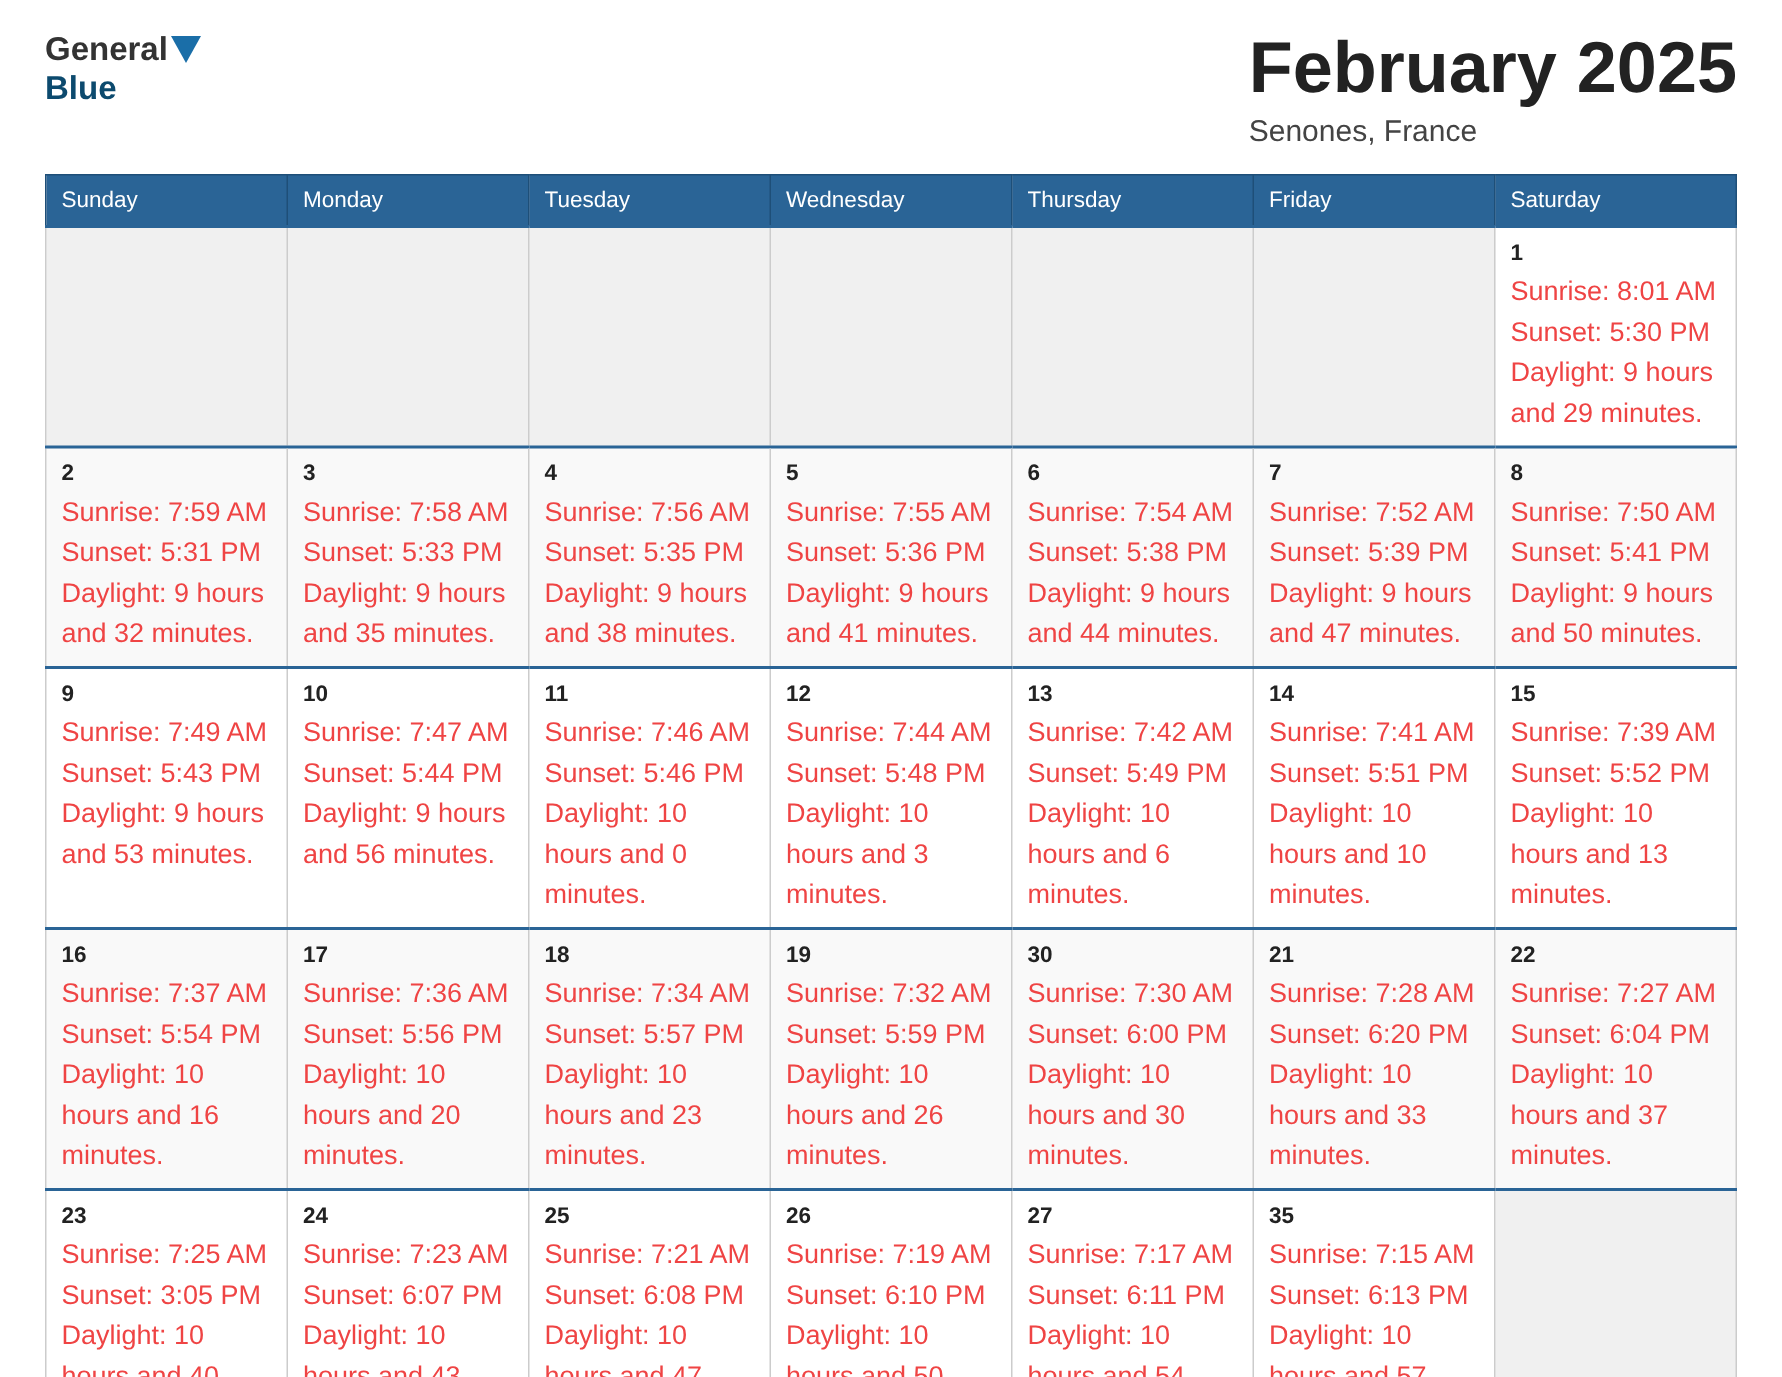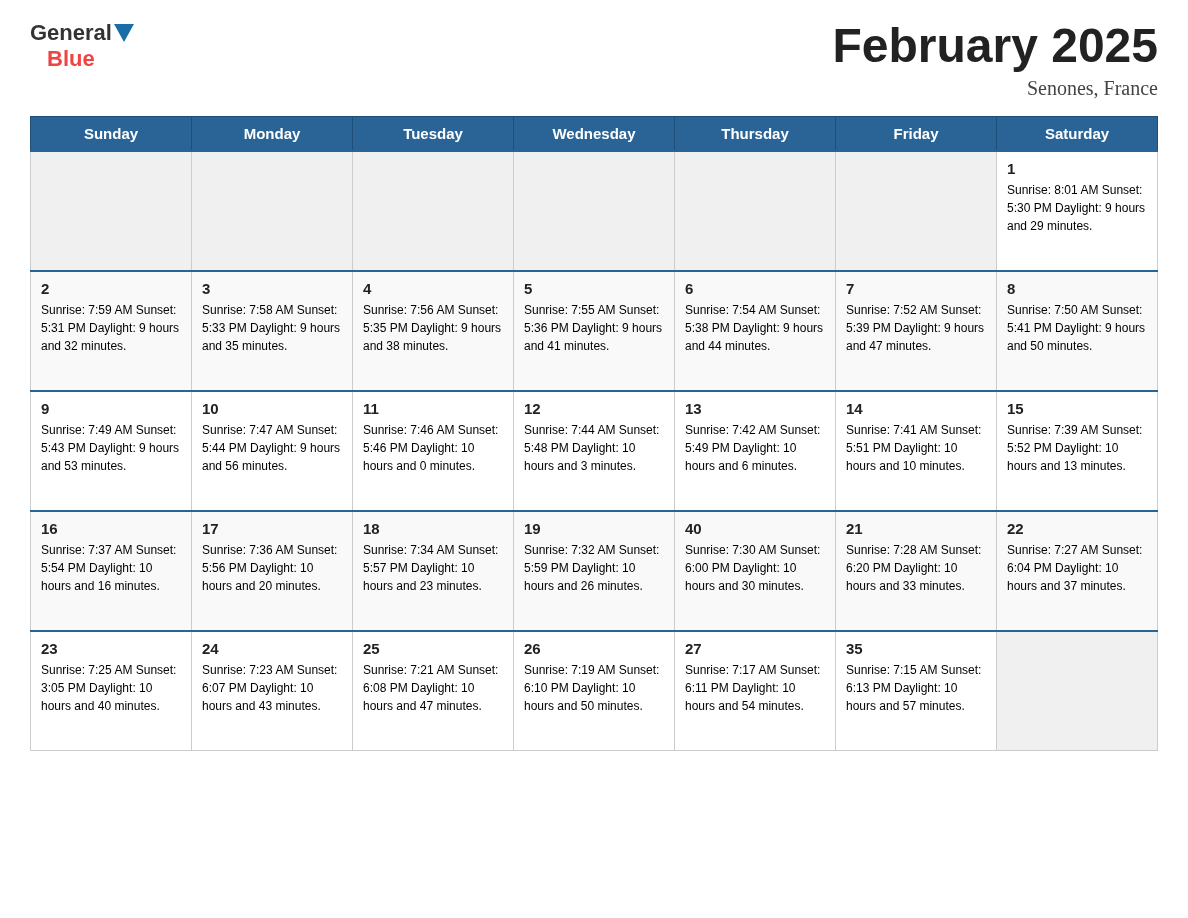--- a/index.html
+++ b/index.html
@@ -34,53 +34,50 @@
       display: inline-block;
       width: 0;
       height: 0;
       border-left: 10px solid transparent;
       border-right: 10px solid transparent;
       border-top: 18px solid #1a6ea8;
       margin: 0 2px;
       vertical-align: middle;
     }
     .logo-blue {
-      color: #ef4444;
+      color: #0c4a6e;
       font-size: 22px;
       font-weight: bold;
-      margin-left: 17px;
     }
     .title-block {
-      text-align: right;
       margin-left: 26px;
     }
     .page-title {
       font-size: 48px;
       font-weight: bold;
       color: #222;
       line-height: 1.1;
     }
     .subtitle {
       font-size: 20px;
       color: #444;
       margin-top: 4px;
-      font-family: Liberation Serif, serif;
     }
     table {
       width: 100%;
       border-collapse: collapse;
       table-layout: fixed;
     }
     thead tr th {
       background-color: #2a6496;
       color: #fff;
-      text-align: center;
+      text-align: left;
       padding: 8px 10px;
       font-size: 15px;
-      font-weight: bold;
+      font-weight: normal;
       border: 1px solid #1e4f78;
     }
     tbody tr td {
       vertical-align: top;
       padding: 8px 10px;
       border: 1px solid #ccc;
       font-size: 13px;
       color: #333;
       min-height: 100px;
       height: 120px;
@@ -91,22 +88,22 @@
     tbody tr:nth-child(odd) td {
       background: #fff;
     }
     .day-number {
       font-size: 15px;
       font-weight: bold;
       color: #222;
       margin-bottom: 4px;
     }
     .day-info {
-      font-size: 12px;
-      color: #000000;
+      font-size: 18px;
+      color: #ef4444;
       line-height: 1.5;
     }
     .empty-cell {
       background: #f0f0f0 !important;
     }
     .week-row td {
       border-top: 2px solid #2a6496;
     }
   </style>
 </head>
@@ -262,21 +259,21 @@
 Sunset: 5:57 PM
 Daylight: 10 hours and 23 minutes.</div>
         </td>
         <td>
           <div class="day-number">19</div>
           <div class="day-info">Sunrise: 7:32 AM
 Sunset: 5:59 PM
 Daylight: 10 hours and 26 minutes.</div>
         </td>
         <td>
-          <div class="day-number">40</div>
+          <div class="day-number">30</div>
           <div class="day-info">Sunrise: 7:30 AM
 Sunset: 6:00 PM
 Daylight: 10 hours and 30 minutes.</div>
         </td>
         <td>
           <div class="day-number">21</div>
           <div class="day-info">Sunrise: 7:28 AM
 Sunset: 6:20 PM
 Daylight: 10 hours and 33 minutes.</div>
         </td>

